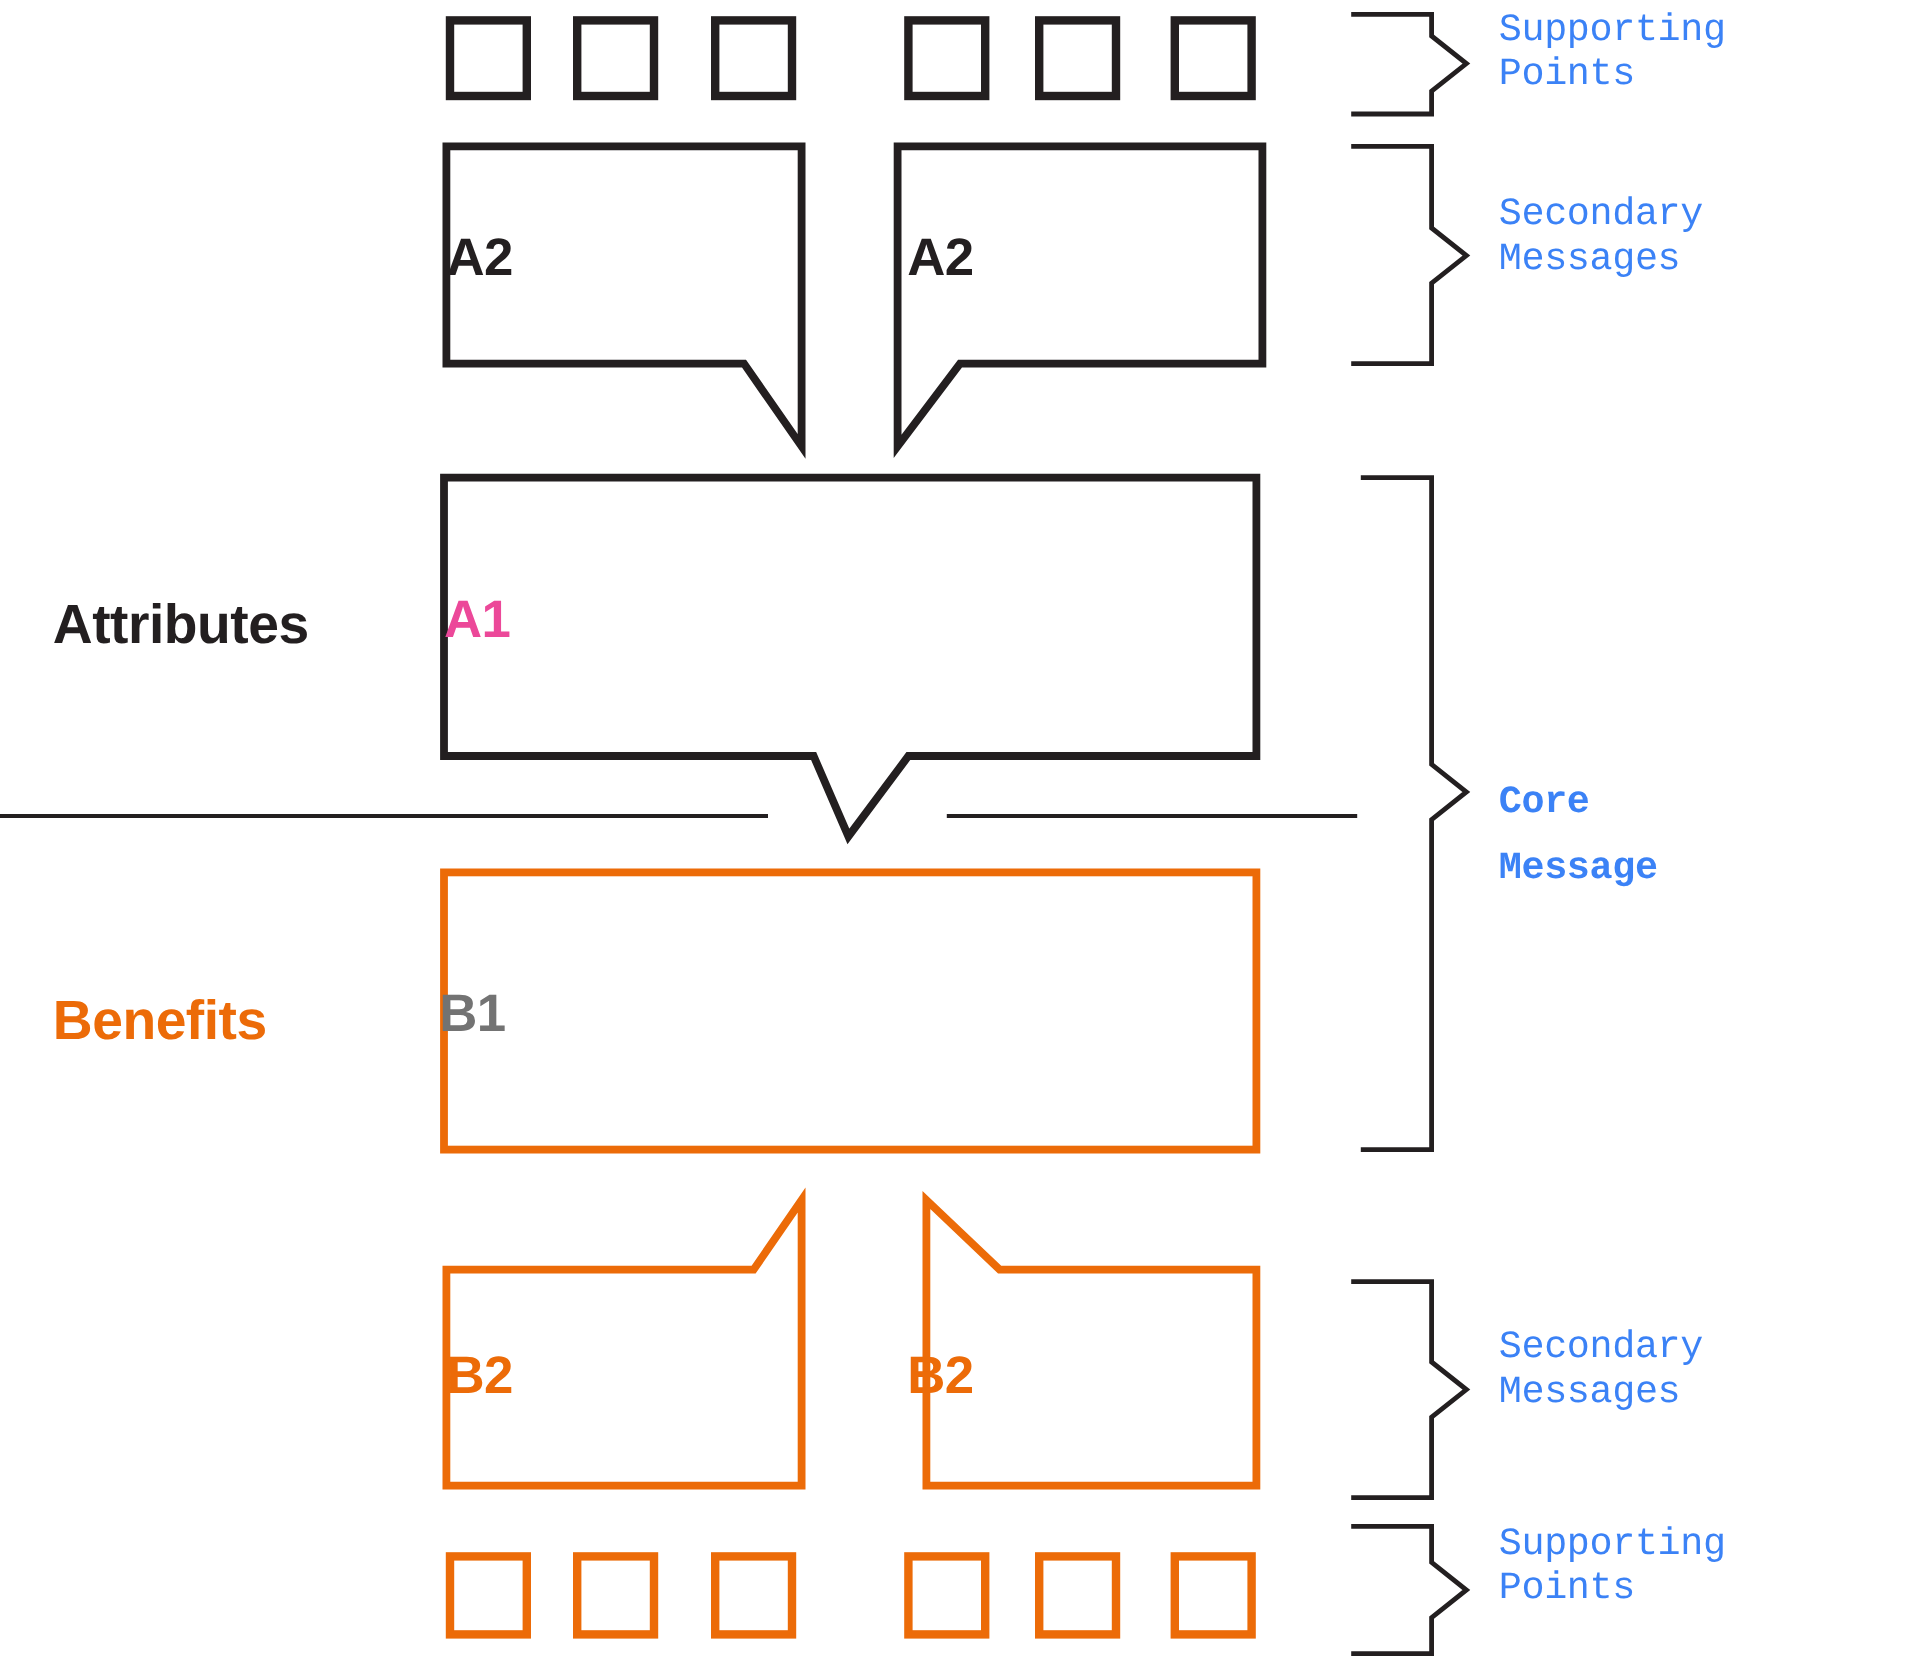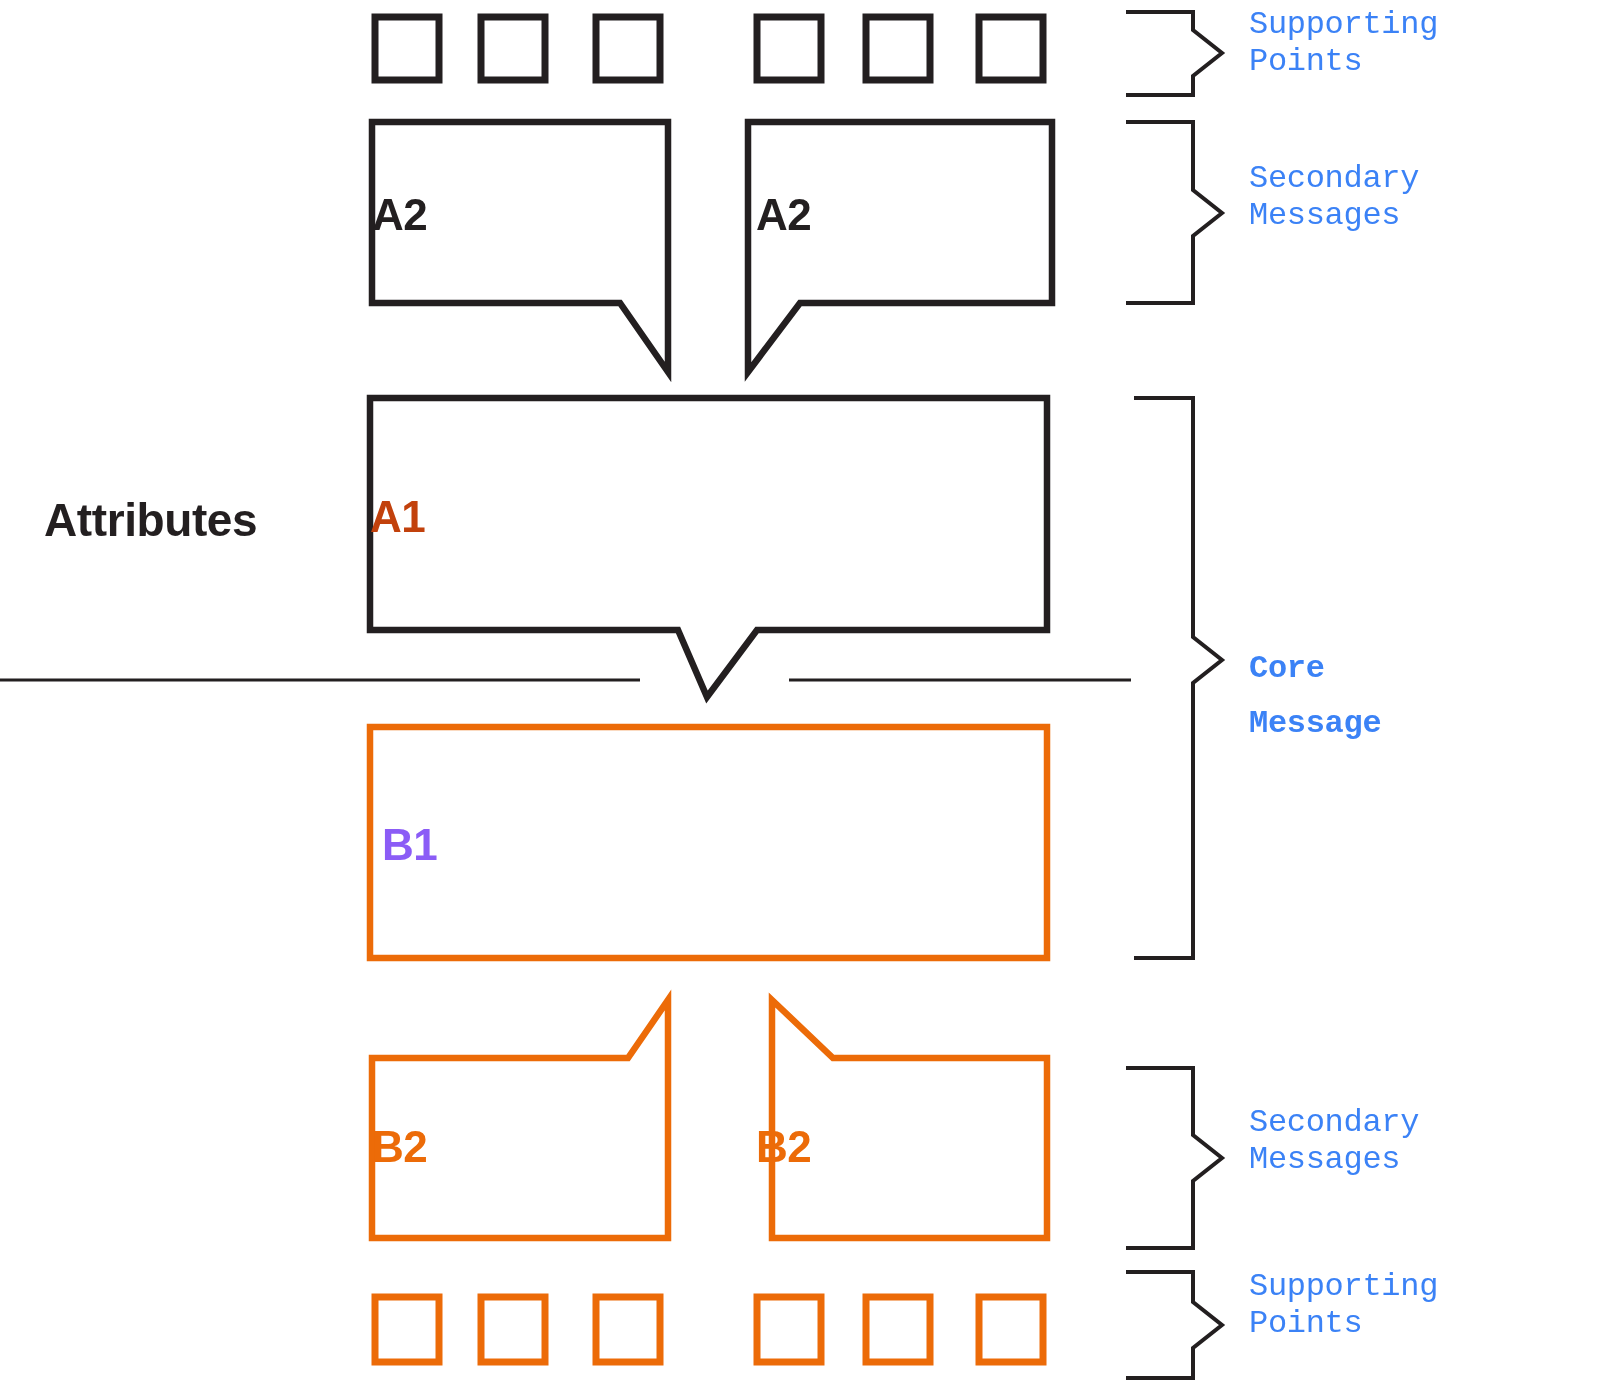--- a/index.html
+++ b/index.html
@@ -100,30 +100,31 @@
 
     <path d="M 1126 1068 L 1193 1068 L 1193 1135 L 1222 1158 L 1193 1181 L 1193 1248 L 1126 1248" fill="none" stroke="#231f20" stroke-width="4" stroke-linejoin="miter"></path>
 
     <path d="M 1126 1272 L 1193 1272 L 1193 1302 L 1222 1325 L 1193 1348 L 1193 1378 L 1126 1378" fill="none" stroke="#231f20" stroke-width="4" stroke-linejoin="miter"></path>
   </svg>
 
   <div class="box-text" style="left:372px; top:190px; width:296px; color:#231f20;">A2</div>
 
   <div class="box-text" style="left:756px; top:190px; width:296px; color:#231f20;">A2</div>
 
-  <div class="box-text" style="left:370px; top:492px; width:677px; color:#c2410c;">A1</div>
+  <div class="box-text" style="left:370px; top:492px; width:677px; color:#ec4899;">A1</div>
 
-  <div class="box-text" style="left:382px; top:820px; width:677px; color:#8b5cf6;">B1</div>
+  <div class="box-text" style="left:366px; top:820px; width:677px; color:#737373;">B1</div>
 
   <div class="box-text" style="left:372px; top:1122px; width:296px; color:#ec6b08;">B2</div>
 
   <div class="box-text" style="left:756px; top:1122px; width:291px; color:#ec6b08;">B2</div>
 
   <div class="lbl side-label" style="left:8px; top:494px; color:#231f20;">Attributes</div>
 
+  <div class="lbl side-label" style="left:8px; top:824px; color:#ec6b08;">Benefits</div>
 
   <div style="position:absolute; left:1249px; top:6px;">
     <div class="bracket-label">Supporting</div>
     <div class="bracket-label">Points</div>
   </div>
 
   <div style="position:absolute; left:1249px; top:160px;">
     <div class="bracket-label">Secondary</div>
     <div class="bracket-label">Messages</div>
   </div>

